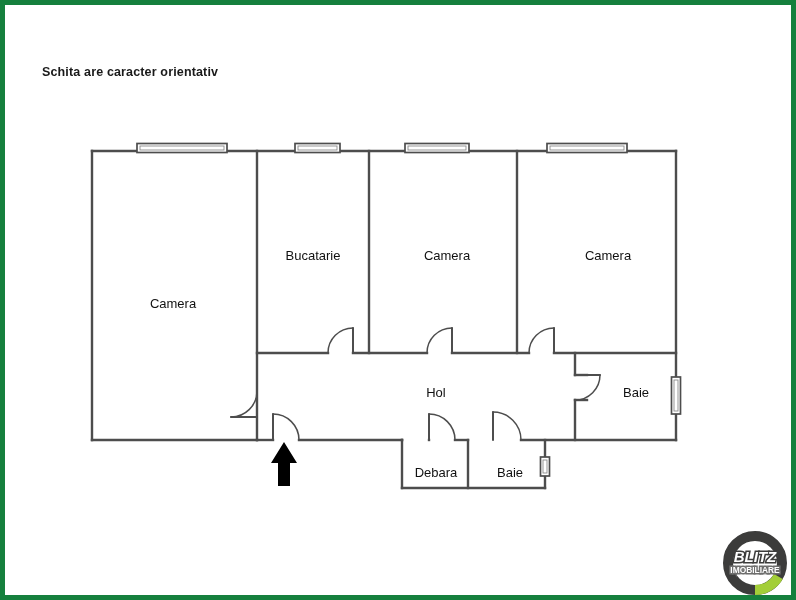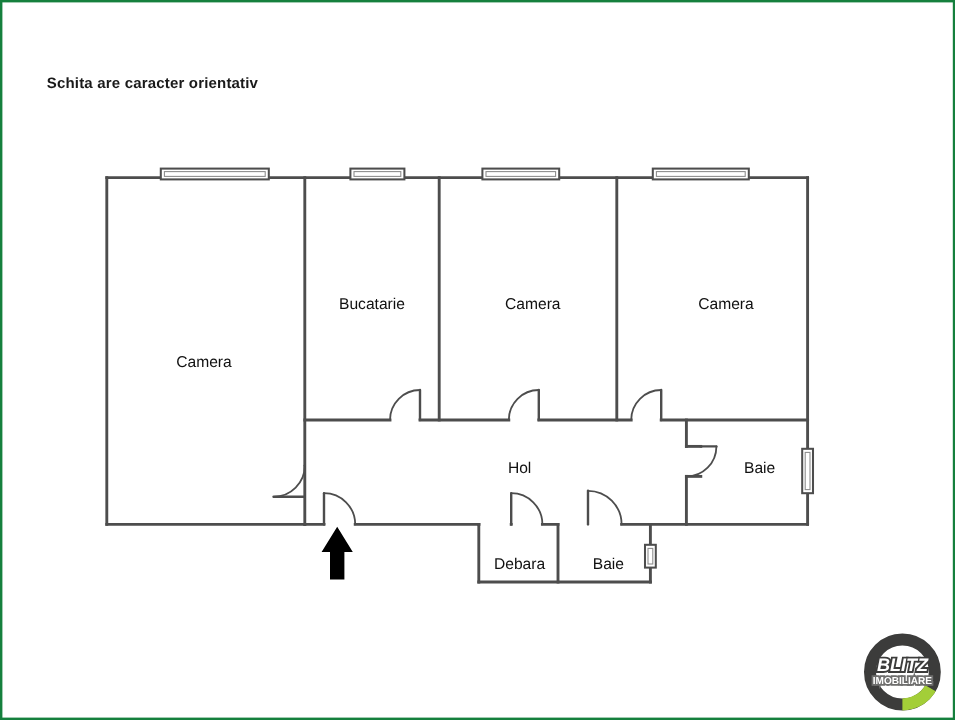--- a/index.html
+++ b/index.html
@@ -10,21 +10,21 @@
   }
   body {
     font-family: "Liberation Sans", sans-serif;
   }
   #page {
     position: relative;
     width: 796px;
     height: 600px;
     background: #ffffff;
     box-sizing: border-box;
-    border: 2px solid #15803d;
+    border: 5px solid #15803d;
     overflow: hidden;
     padding-left: 19px;
   }
   #caption {
     position: absolute;
     left: 37px;
     top: 60px;
     font-size: 12.5px;
     font-weight: bold;
     color: #1a1a1a;

